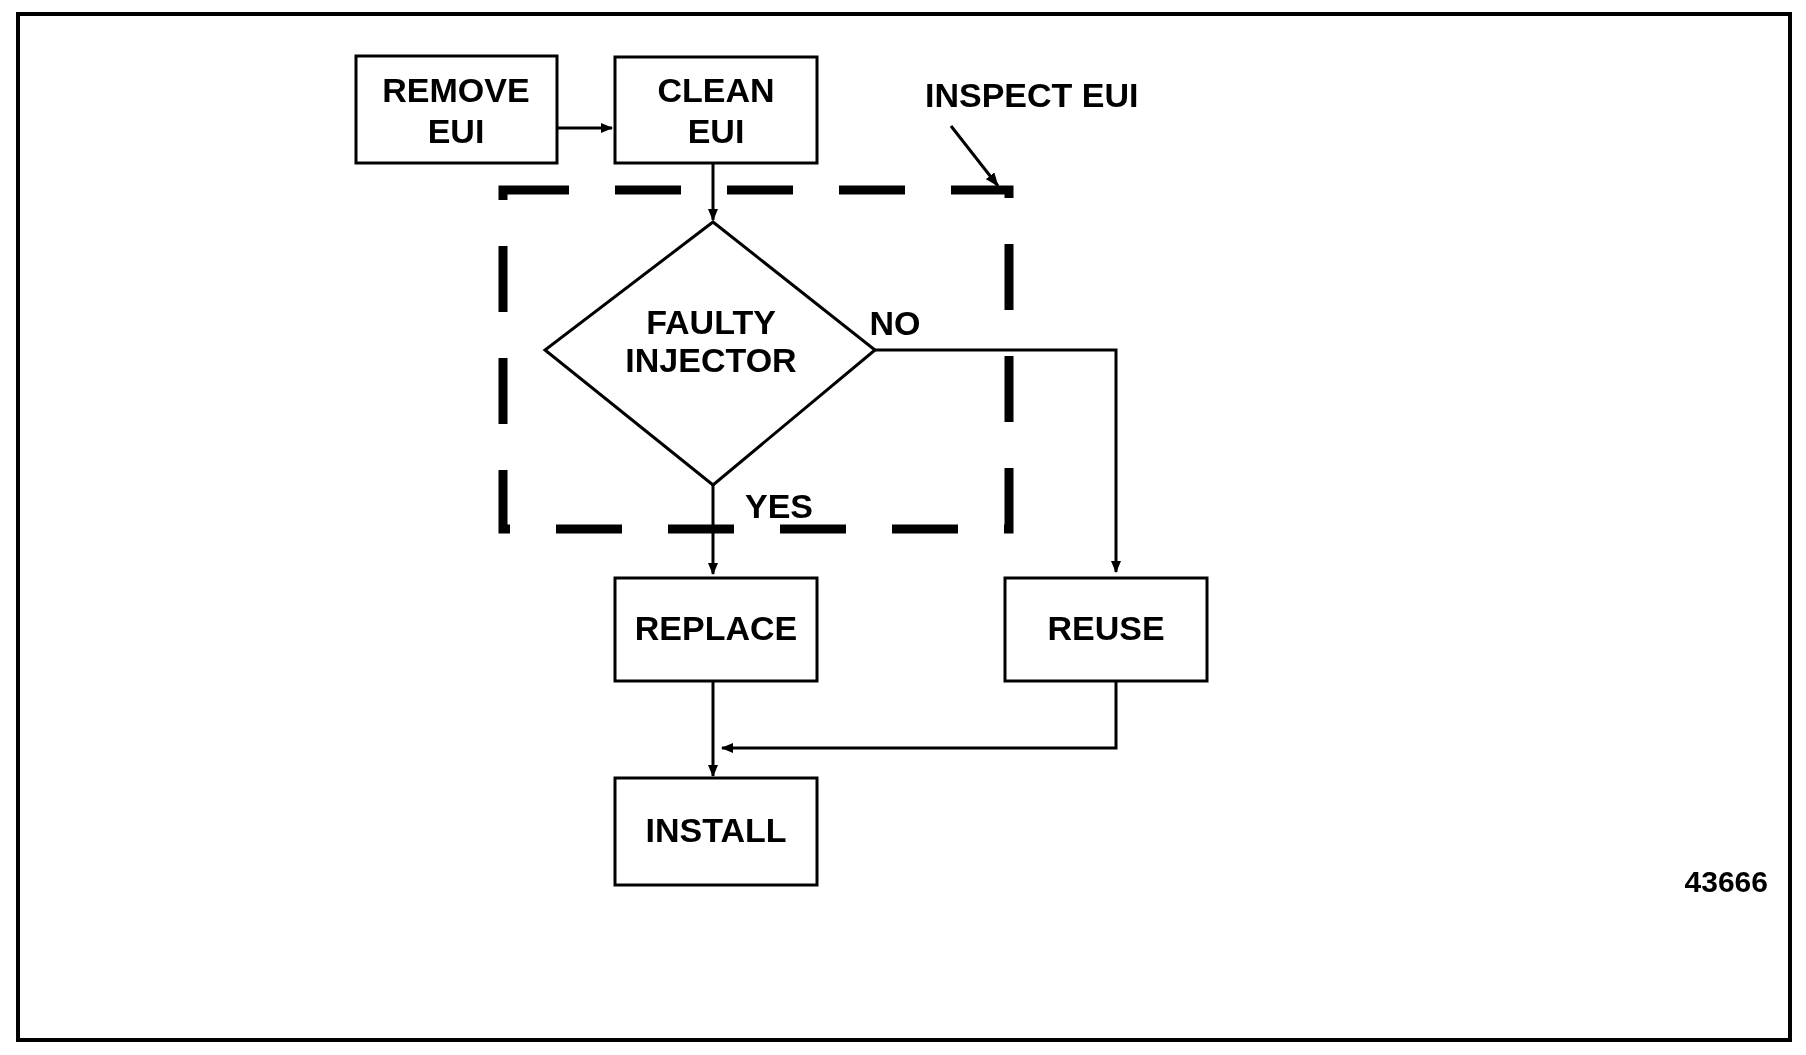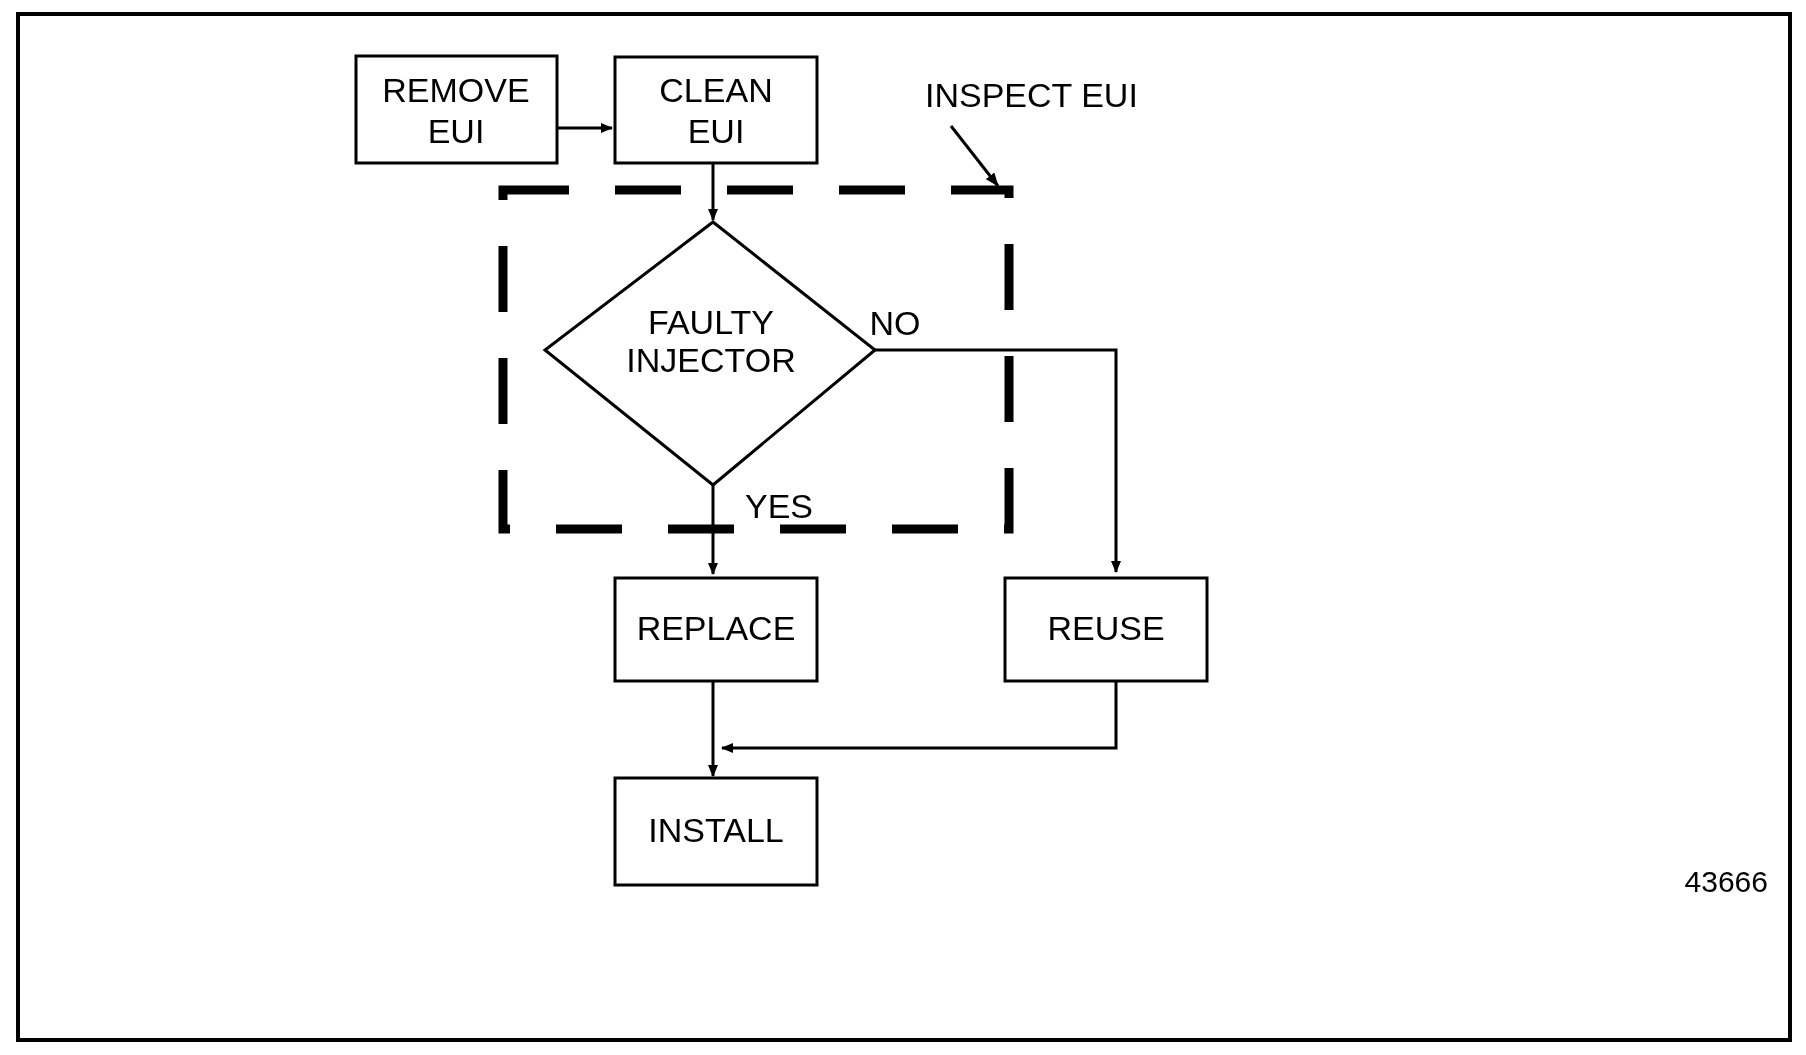--- a/index.html
+++ b/index.html
@@ -10,20 +10,21 @@
   }
   body {
     font-family: "Liberation Sans", sans-serif;
   }
   #page {
     position: relative;
     width: 1806px;
     height: 1055px;
     background: #ffffff;
     overflow: hidden;
+    font-weight: bold;
   }
   #diagram-svg {
     position: absolute;
     left: 0;
     top: 0;
     width: 1806px;
     height: 1055px;
     display: block;
   }
   .node-label {

